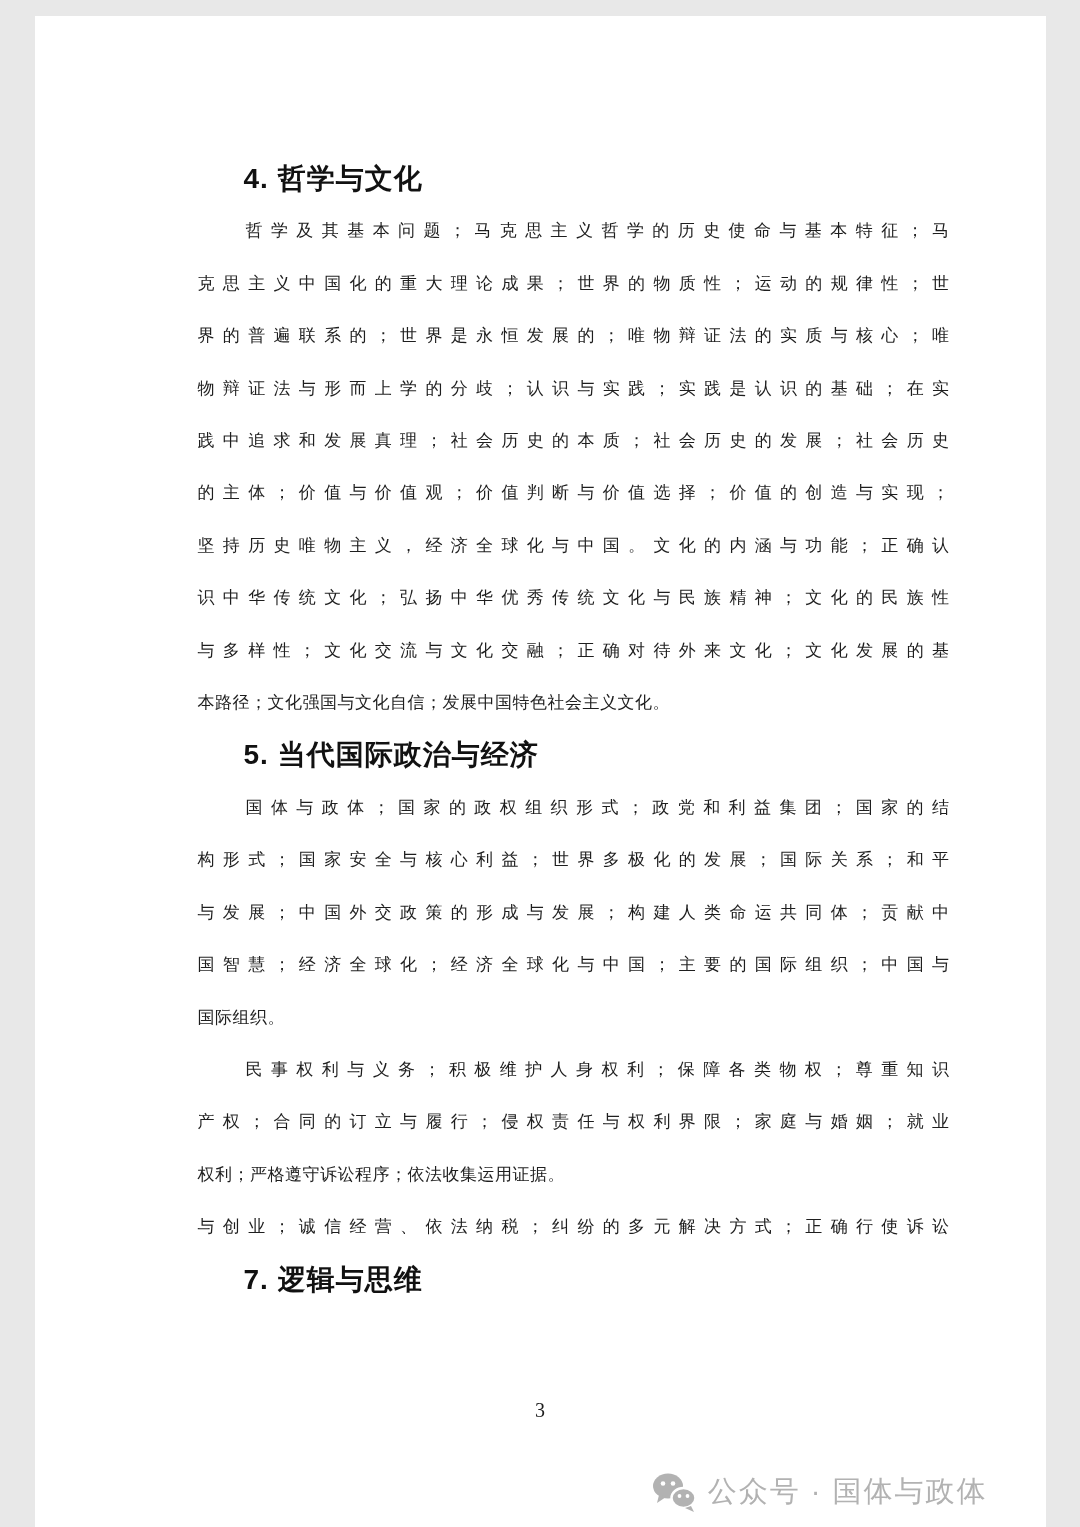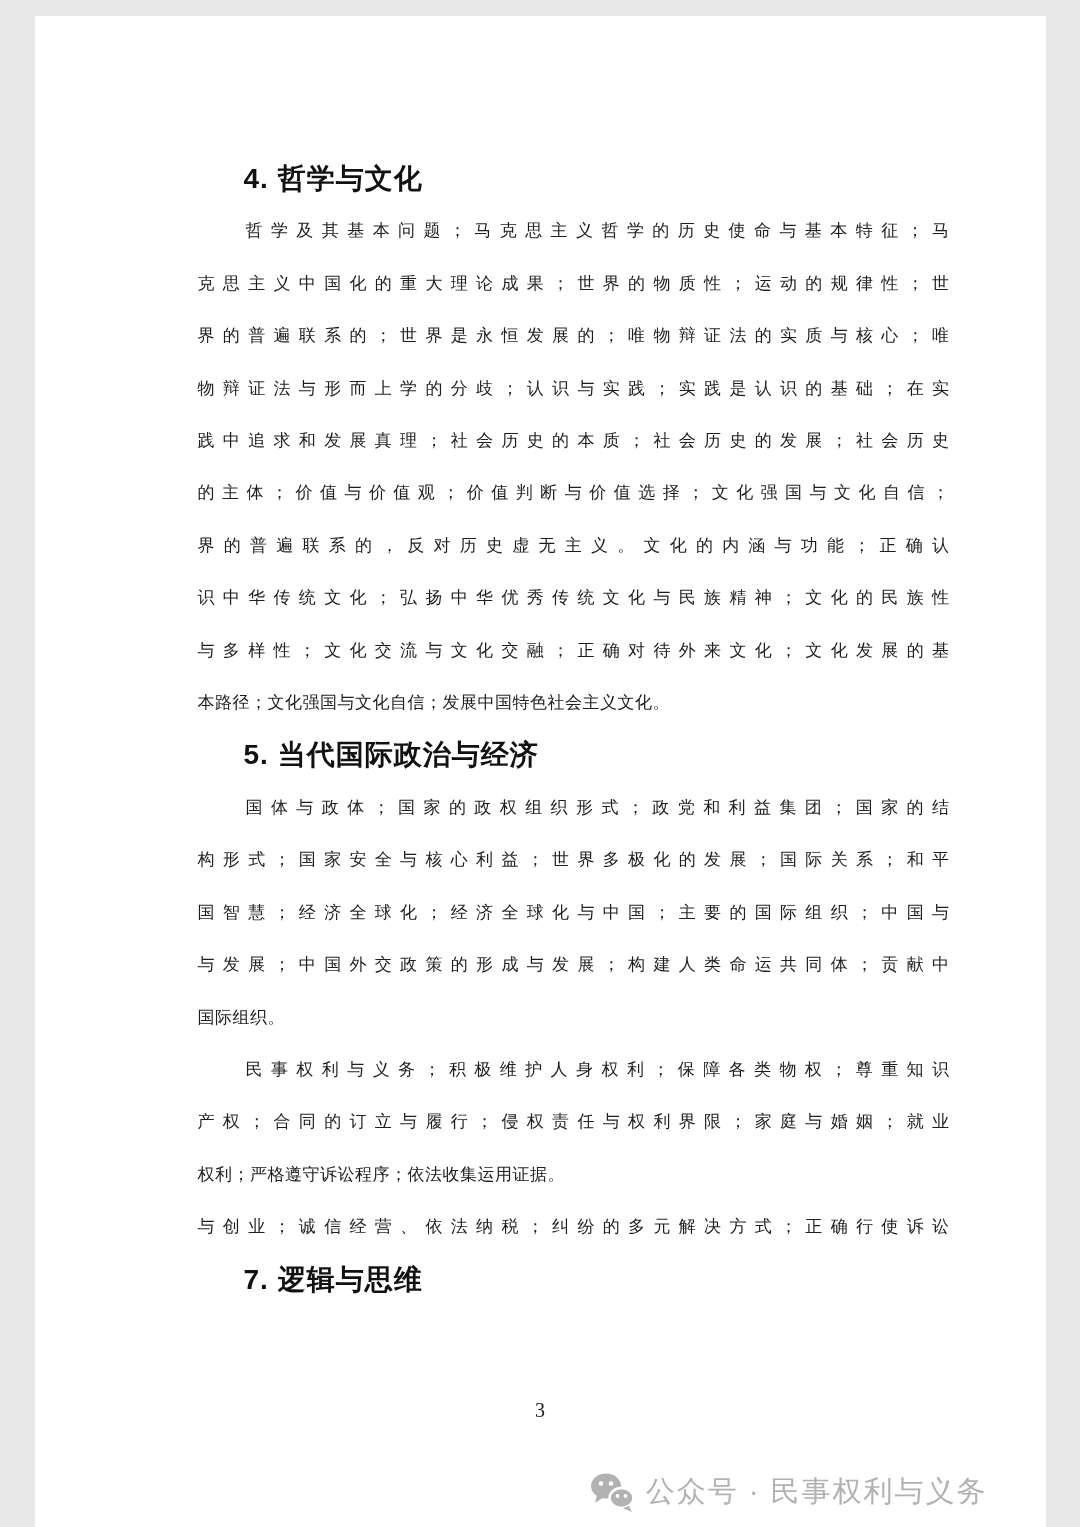--- a/index.html
+++ b/index.html
@@ -69,31 +69,31 @@
 
 <div class="page">
   <main class="content">
 
     <h2 class="heading">4. 哲学与文化</h2>
     <p class="line first">哲学及其基本问题；马克思主义哲学的历史使命与基本特征；马</p>
     <p class="line">克思主义中国化的重大理论成果；世界的物质性；运动的规律性；世</p>
     <p class="line">界的普遍联系的；世界是永恒发展的；唯物辩证法的实质与核心；唯</p>
     <p class="line">物辩证法与形而上学的分歧；认识与实践；实践是认识的基础；在实</p>
     <p class="line">践中追求和发展真理；社会历史的本质；社会历史的发展；社会历史</p>
-    <p class="line">的主体；价值与价值观；价值判断与价值选择；文化强国与文化自信；</p>
-    <p class="line">界的普遍联系的，反对历史虚无主义。文化的内涵与功能；正确认</p>
+    <p class="line">的主体；价值与价值观；价值判断与价值选择；价值的创造与实现；</p>
+    <p class="line">坚持历史唯物主义，经济全球化与中国。文化的内涵与功能；正确认</p>
     <p class="line">识中华传统文化；弘扬中华优秀传统文化与民族精神；文化的民族性</p>
     <p class="line">与多样性；文化交流与文化交融；正确对待外来文化；文化发展的基</p>
     <p class="line last">本路径；文化强国与文化自信；发展中国特色社会主义文化。</p>
 
     <h2 class="heading">5. 当代国际政治与经济</h2>
     <p class="line first">国体与政体；国家的政权组织形式；政党和利益集团；国家的结</p>
     <p class="line">构形式；国家安全与核心利益；世界多极化的发展；国际关系；和平</p>
+    <p class="line">与发展；中国外交政策的形成与发展；构建人类命运共同体；贡献中</p>
     <p class="line">国智慧；经济全球化；经济全球化与中国；主要的国际组织；中国与</p>
-    <p class="line">与发展；中国外交政策的形成与发展；构建人类命运共同体；贡献中</p>
     <p class="line last">国际组织。</p>
 
     <p class="line first">民事权利与义务；积极维护人身权利；保障各类物权；尊重知识</p>
     <p class="line">产权；合同的订立与履行；侵权责任与权利界限；家庭与婚姻；就业</p>
     <p class="line last">权利；严格遵守诉讼程序；依法收集运用证据。</p>
     <p class="line">与创业；诚信经营、依法纳税；纠纷的多元解决方式；正确行使诉讼</p>
 
     <h2 class="heading">7. 逻辑与思维</h2>
   </main>
 
@@ -107,15 +107,15 @@
         <polygon points="7,23 5,31 14,25" fill="#b2b2b2"></polygon>
         <circle cx="11" cy="11.5" r="2.3" fill="#ffffff"></circle>
         <circle cx="21" cy="11.5" r="2.3" fill="#ffffff"></circle>
 
         <ellipse cx="31.5" cy="26" rx="12" ry="10" fill="#b2b2b2" stroke="#ffffff" stroke-width="2.5"></ellipse>
         <polygon points="39,34 42,40 33,36" fill="#b2b2b2"></polygon>
         <circle cx="27.5" cy="24" r="1.9" fill="#ffffff"></circle>
         <circle cx="35.5" cy="24" r="1.9" fill="#ffffff"></circle>
       </svg>
     </span>
-    <span>公众号 · 民事权利与义务</span>
+    <span>公众号 · 国体与政体</span>
   </div>
 </div>
 
 </body></html>

